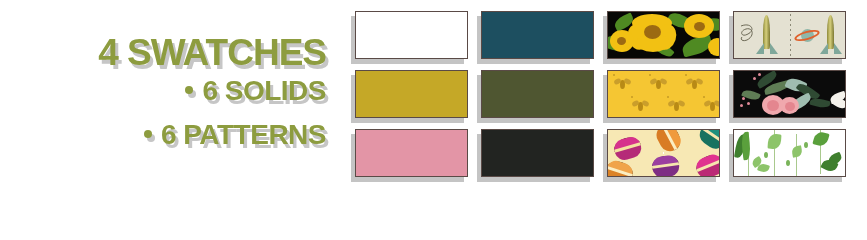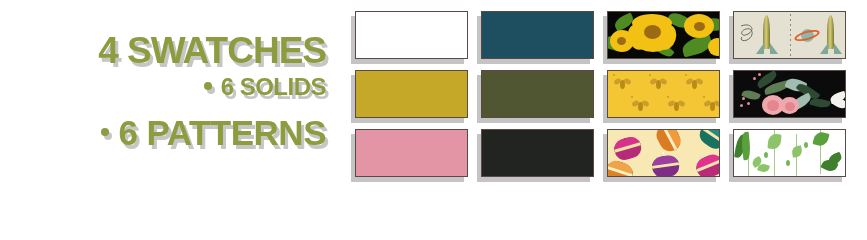--- a/index.html
+++ b/index.html
@@ -24,22 +24,22 @@
     font-family:"Liberation Sans", sans-serif;
     font-weight:bold; font-style:normal;
     color:#8d9c3f;
     text-shadow:3px 4px 0 #c6c6c6;
     letter-spacing:-0.5px;
     white-space:nowrap;
     line-height:1.0;
     display:flex; align-items:center; justify-content:flex-end;
   }
   .hl-1 { font-size:37px; margin-bottom:6px; letter-spacing:-1px; }
-  .hl-2 { font-size:24px; margin-bottom:16px; }
-  .hl-3 { font-size:35px; }
+  .hl-2 { font-size:28px; margin-bottom:16px; }
+  .hl-3 { font-size:28px; }
   .bullet {
     display:inline-block; width:8px; height:8px; border-radius:50%;
     background:#8d9c3f; margin-right:9px; margin-bottom:2px;
     box-shadow:3px 4px 0 #c6c6c6;
     flex:0 0 auto;
   }
 
   
   #grid {
     position:absolute; left:355px; top:11px;

